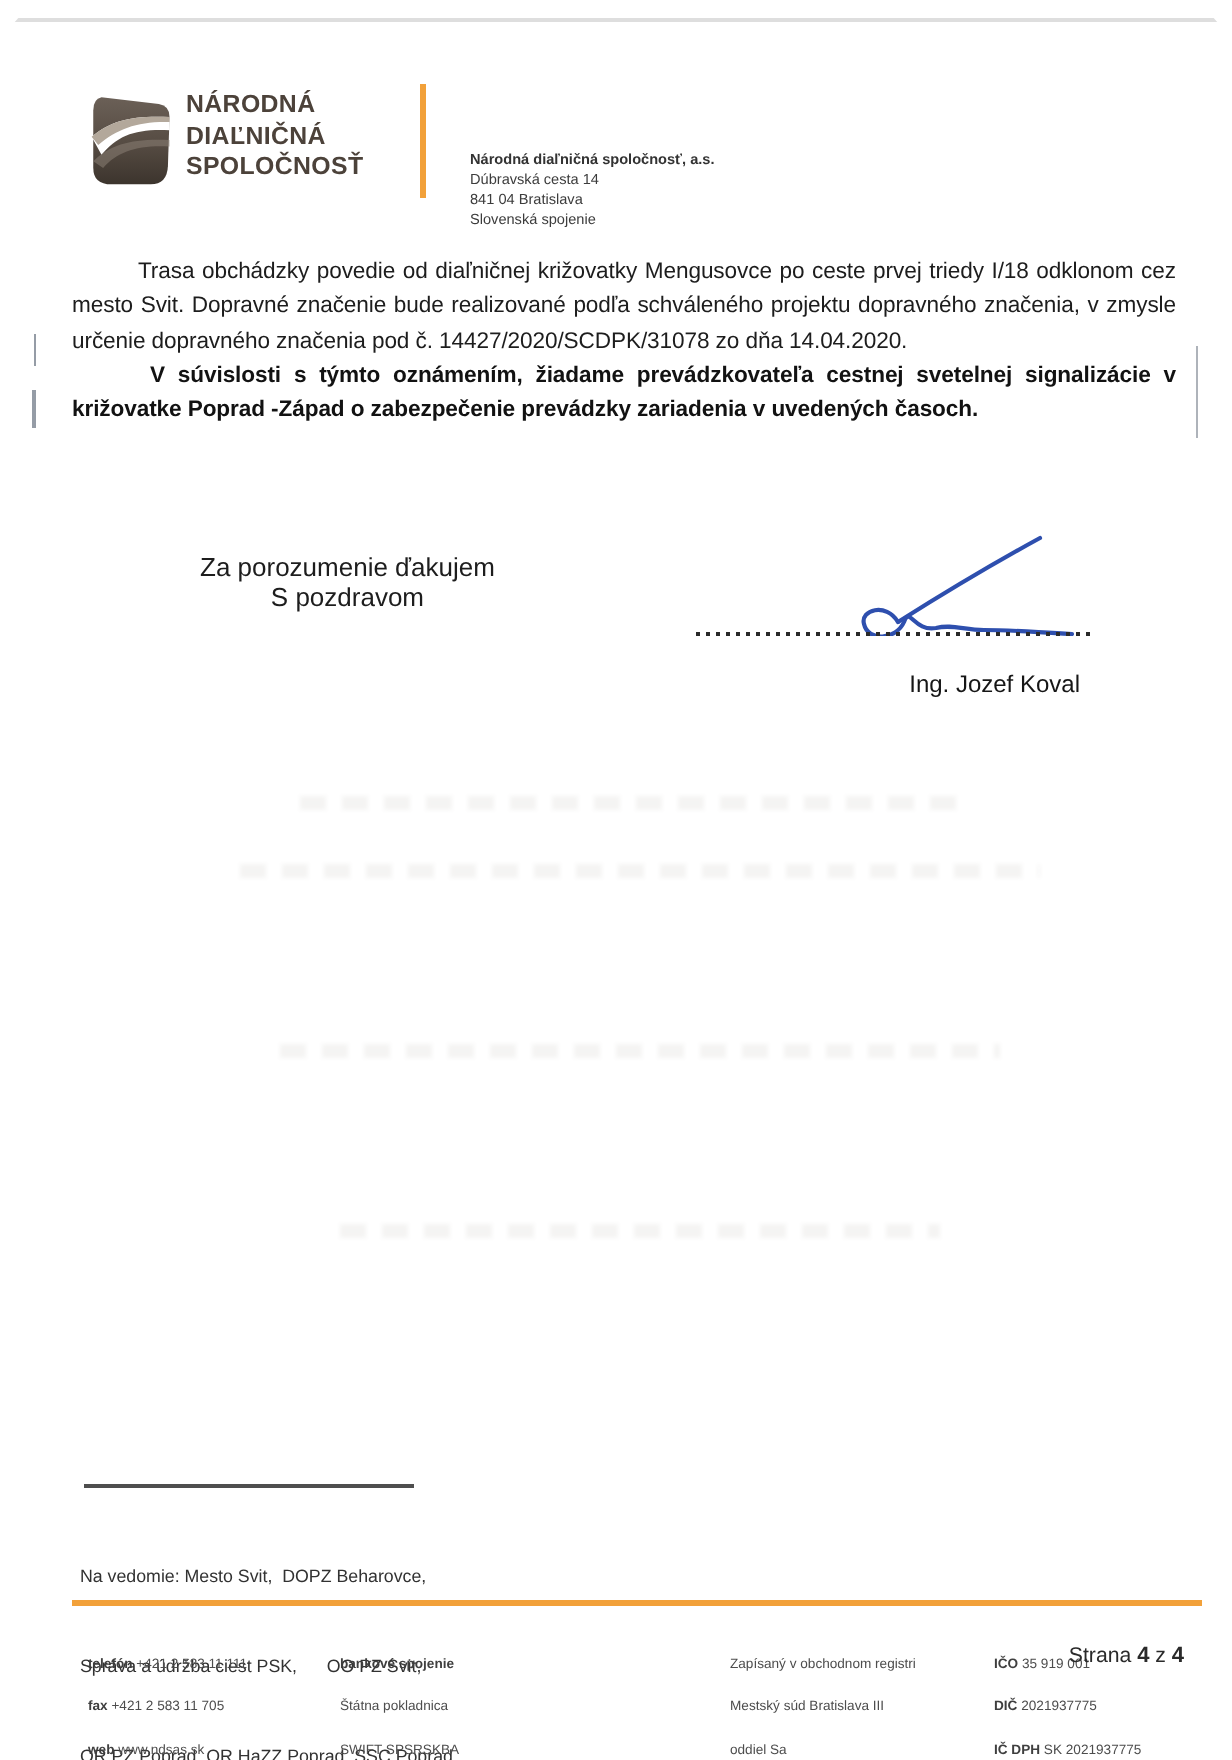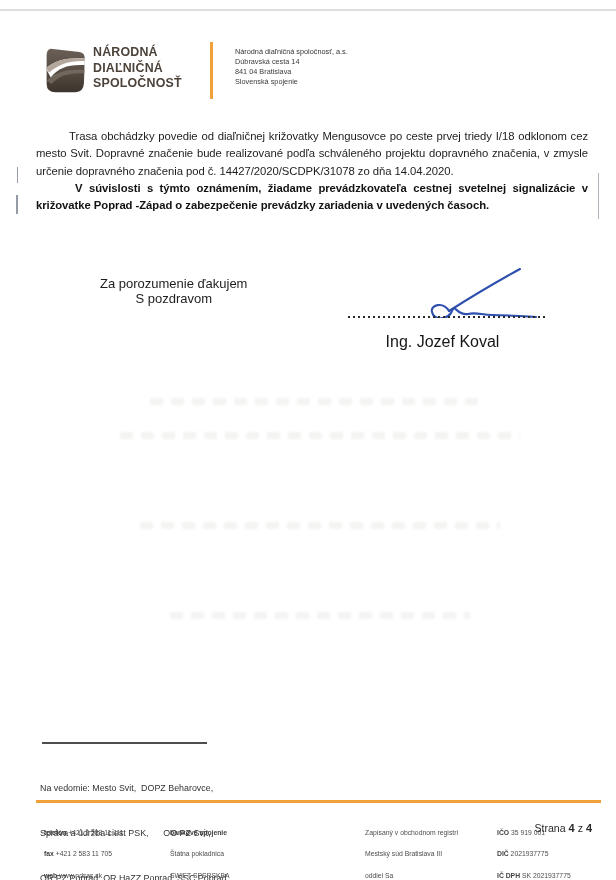--- a/index.html
+++ b/index.html
@@ -1,45 +1,45 @@
 <!DOCTYPE html>
 <html><head>
 <meta charset="utf-8">
 <style>
   html,body{margin:0;padding:0;background:#ffffff;}
   .page{
     position:relative;width:616px;height:880px;margin:0 auto;background:#ffffff;
-    font-family:"Liberation Sans",sans-serif;color:#1d1d1d;overflow:hidden;
+    font-family:"Liberation Sans",sans-serif;color:#1d1d1d;overflow:hidden;border-radius:31px;
   }
   
   .scan-top{position:absolute;left:0;top:9px;width:616px;height:2px;background:#dedede;}
   .tick{position:absolute;background:#959ca6;}
   .tick.t1{left:17px;top:167px;width:1px;height:16px;}
   .tick.t2{left:16px;top:195px;width:1.5px;height:19px;}
   .tick.t3{left:598px;top:173px;width:1px;height:46px;background:#aeb3ba;}
   .smudge{position:absolute;height:7px;opacity:.16;filter:blur(1.1px);
     background:repeating-linear-gradient(90deg,rgba(128,122,110,.5) 0 13px,rgba(128,122,110,0) 13px 21px);}
   
   .logo-icon{position:absolute;left:45px;top:46px;width:41px;height:48px;}
   .logo-text{position:absolute;left:93px;top:45px;font-weight:bold;font-size:12.4px;
     line-height:15.6px;color:#4c423a;letter-spacing:.2px;}
   .hdr-vline{position:absolute;left:210px;top:42px;width:3px;height:57px;background:#f2a13a;}
   .hdr-address{position:absolute;left:235px;top:47px;font-size:7.3px;line-height:10px;color:#3c3c3c;}
-  .hdr-address .nm{font-weight:normal;color:#333;}
+  .hdr-address .nm{font-weight:bold;color:#333;margin-top:28px;}
   
   .para{position:absolute;left:36px;width:552px;margin:0;text-align:justify;
     font-size:11.3px;line-height:17.3px;letter-spacing:-.05px;}
   .p1{top:128px;text-indent:33px;}
   .p2{top:180px;text-indent:39px;font-weight:bold;color:#121212;}
   .closing{position:absolute;left:100px;top:276px;text-align:center;font-size:13px;line-height:15px;}
   .signature-svg{position:absolute;left:392px;top:266px;width:152px;height:52px;}
   .dotline{position:absolute;left:348px;top:316px;width:198px;height:2px;
     background:repeating-linear-gradient(90deg,#2a2a2a 0 2px,transparent 2px 5px);}
-  .signer{position:absolute;left:345px;top:334px;width:195px;text-align:center;
-    font-size:16px;line-height:16px;color:#161616;}
+  .signer{position:absolute;left:345px;top:334px;width:195px;text-align:right;
+    font-size:12px;line-height:16px;color:#161616;}
   
   .cc-sep{position:absolute;left:42px;top:742px;width:165px;height:1.5px;background:#4e4e4e;}
   .cc{position:absolute;left:40px;top:751px;font-size:8.9px;line-height:15px;color:#323232;white-space:pre;}
   .cc .b{font-weight:normal;}
   
   .orange-hr{position:absolute;left:36px;top:800px;width:565px;height:2.5px;background:#f2a13a;}
   .fcol{position:absolute;top:814px;font-size:6.8px;line-height:7.3px;color:#4d4d4d;white-space:pre;}
   .fcol .b{font-weight:bold;color:#3f3f3f;}
   .fc1{left:44px;} .fc2{left:170px;} .fc3{left:365px;} .fc4{left:497px;}
   .pageno{position:absolute;right:24px;top:822px;font-size:10.6px;color:#2a2a2a;}

